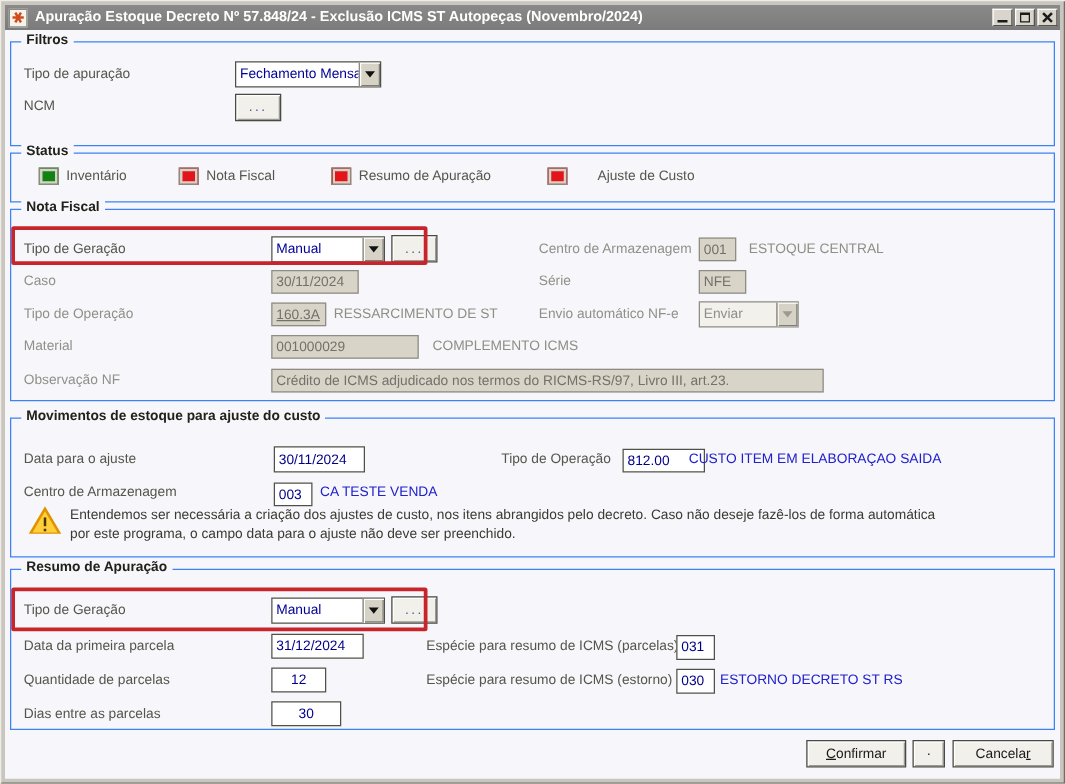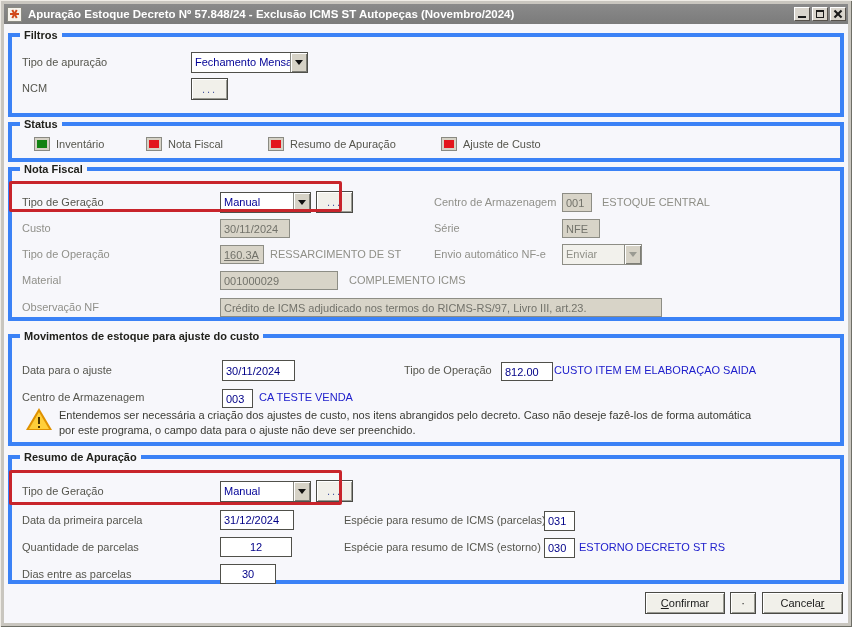--- a/index.html
+++ b/index.html
@@ -28,21 +28,21 @@
     border:1px solid; border-color:#FFFFFF #55504A #55504A #FFFFFF; cursor:default; }
   .min-glyph { position:absolute; left:3px; bottom:2px; width:8px; height:2px; background:#1a1a1a; }
   .max-glyph { position:absolute; left:3px; top:2px; width:8px; height:8px;
     border:1px solid #1a1a1a; border-top-width:2px; }
   .cls-glyph, .cls-glyph2 { position:absolute; left:2px; top:5px; width:10px; height:2px; background:#1a1a1a; }
   .cls-glyph  { transform: rotate(45deg); }
   .cls-glyph2 { transform: rotate(-45deg); }
 
   .client { position:absolute; left:4px; top:24px; right:4px; bottom:4px; background:#F7F7FB; }
 
-  .grp { position:absolute; border:4px solid #3b82f6; }
+  .grp { position:absolute; border:1px solid #3b82f6; }
   .grp-title { position:absolute; top:-8px; left:8px; background:#F7F7FB; padding:0 4px;
     font-size:11px; font-weight:bold; color:#21211C; white-space:nowrap; }
 
   .lbl { position:absolute; font-size:11px; color:#55554D; white-space:nowrap; }
   .lbl.dis { color:#90908A; }
 
   .fld { position:absolute; height:19px; border:1px solid #50504A; background:#FFFFFF;
     font-family:"Liberation Sans","DejaVu Sans",sans-serif; font-size:11px; color:#000087;
     padding:0 3px; }
   .fld.dis { background:#D8D4C8; color:#72726A; border-color:#8D8D85; }
@@ -130,40 +130,40 @@
 
   <div class="grp" style="left:8px; top:122px; width:836px; height:40px;">
     <span class="grp-title">Status</span>
     <div class="stsq sq1" style="background:#128312"></div>
     <span class="lbl" style="left:44px; top:12px;">Inventário</span>
     <div class="stsq sq2" style="background:#E3151B"></div>
     <span class="lbl" style="left:156px; top:12px;">Nota Fiscal</span>
     <div class="stsq sq3" style="background:#E3151B"></div>
     <span class="lbl" style="left:278px; top:12px;">Resumo de Apuração</span>
     <div class="stsq sq4" style="background:#E3151B"></div>
-    <span class="lbl" style="left:451px; top:12px;">Ajuste de Custo</span>
+    <span class="lbl" style="left:469px; top:12px;">Ajuste de Custo</span>
   </div>
 
   <div class="grp" style="left:8px; top:167px; width:836px; height:154px;">
     <span class="grp-title">Nota Fiscal</span>
 
     <span class="lbl" style="left:10px; top:25px;">Tipo de Geração</span>
     <div class="combo" style="left:208px; top:21px; width:91px;">
       <div class="ctext">Manual</div>
       <div class="cbtn">
           <div class="arrow"></div>
         </div>
     </div>
     <button class="btn3d dots" style="left:304px; top:20px; width:37px; height:22px;">...</button>
 
     <span class="lbl dis" style="left:422px; top:25px;">Centro de Armazenagem</span>
     <input class="fld dis" style="left: 550px; top: 22px; width: 30px;" readonly="" value="001">
     <span class="desc dis" style="left:590px; top:25px;">ESTOQUE CENTRAL</span>
 
-    <span class="lbl dis" style="left:10px; top:51px;">Custo</span>
+    <span class="lbl dis" style="left:10px; top:51px;">Caso</span>
     <input class="fld dis" style="left: 208px; top: 48px; width: 70px;" readonly="" value="30/11/2024">
     <span class="lbl dis" style="left:422px; top:51px;">Série</span>
     <input class="fld dis" style="left: 550px; top: 48px; width: 38px;" readonly="" value="NFE">
 
     <span class="lbl dis" style="left:10px; top:77px;">Tipo de Operação</span>
     <input class="fld dis" style="left: 208px; top: 74px; width: 44px; text-decoration: underline;" readonly="" value="160.3A">
     <span class="desc dis" style="left:258px; top:77px;">RESSARCIMENTO DE ST</span>
     <span class="lbl dis" style="left:422px; top:77px;">Envio automático NF-e</span>
     <div class="combo dis" style="left:550px; top:73px; width:80px;">
       <div class="ctext">Enviar</div>
@@ -179,21 +179,21 @@
     <span class="lbl dis" style="left:10px; top:130px;">Observação NF</span>
     <input class="fld dis" style="left: 208px; top: 127px; width: 442px;" readonly="" value="Crédito de ICMS adjudicado nos termos do RICMS-RS/97, Livro III, art.23.">
   </div>
 
   <div class="grp" style="left:8px; top:334px; width:836px; height:112px;">
     <span class="grp-title">Movimentos de estoque para ajuste do custo</span>
 
     <span class="lbl" style="left:10px; top:26px;text-align:right;">Data para o ajuste</span>
     <input class="fld" style="left: 210px; top: 22px; width: 73px; height: 21px;" value="30/11/2024">
     <span class="lbl" style="left:392px; top:26px;">Tipo de Operação</span>
-    <input class="fld" style="left: 489px; top: 24px; width: 52px;" value="812.00">
+    <input class="fld" style="left: 489px; top: 24px; width: 66px;" value="812.00">
     <span class="desc" style="left:542px; top:26px;">CUSTO ITEM EM ELABORAÇAO SAIDA</span>
 
     <span class="lbl" style="left:10px; top:53px;">Centro de Armazenagem</span>
     <input class="fld" style="left: 210px; top: 51px; width: 31px;" value="003">
     <span class="desc" style="left:247px; top:53px;">CA TESTE VENDA</span>
 
     <div class="warn" style="left:14px; top:70px;">
       <div class="t1"></div>
         <div class="t2"></div>
         <div class="ex-stem"></div>
@@ -214,21 +214,21 @@
         </div>
     </div>
     <button class="btn3d dots" style="left:304px; top:21px; width:37px; height:22px;">...</button>
 
     <span class="lbl" style="left:10px; top:55px;">Data da primeira parcela</span>
     <input class="fld" style="left: 208px; top: 51px; width: 74px; height: 20px;" value="31/12/2024">
     <span class="lbl" style="left:332px; top:55px;">Espécie para resumo de ICMS (parcelas)</span>
     <input class="fld" style="left: 532px; top: 52px; width: 31px; height: 20px;" value="031">
 
     <span class="lbl" style="left:10px; top:82px;">Quantidade de parcelas</span>
-    <input class="fld ctr" style="left: 208px; top: 78px; width: 72px; height: 20px;" value="12">
+    <input class="fld ctr" style="left: 208px; top: 78px; width: 44px; height: 20px;" value="12">
     <span class="lbl" style="left:332px; top:82px;">Espécie para resumo de ICMS (estorno)</span>
     <input class="fld" style="left: 532px; top: 79px; width: 31px; height: 20px;" value="030">
     <span class="desc" style="left:567px; top:82px;">ESTORNO DECRETO ST RS</span>
 
     <span class="lbl" style="left:10px; top:109px;">Dias entre as parcelas</span>
     <input class="fld ctr" style="left: 208px; top: 105px; width: 56px; height: 20px;" value="30">
   </div>
 
   <div class="annot annot1" style="border-color:#C8242B"></div>
   <div class="annot annot2" style="border-color:#C8242B"></div>

